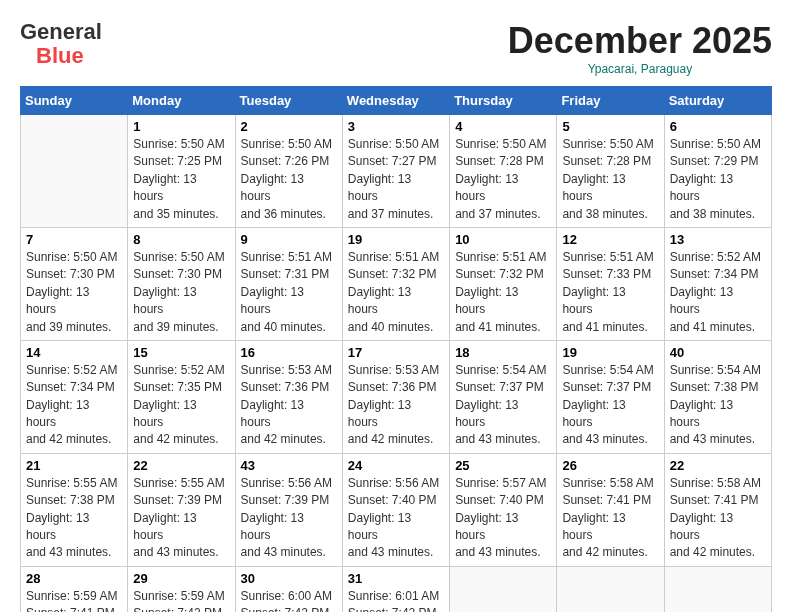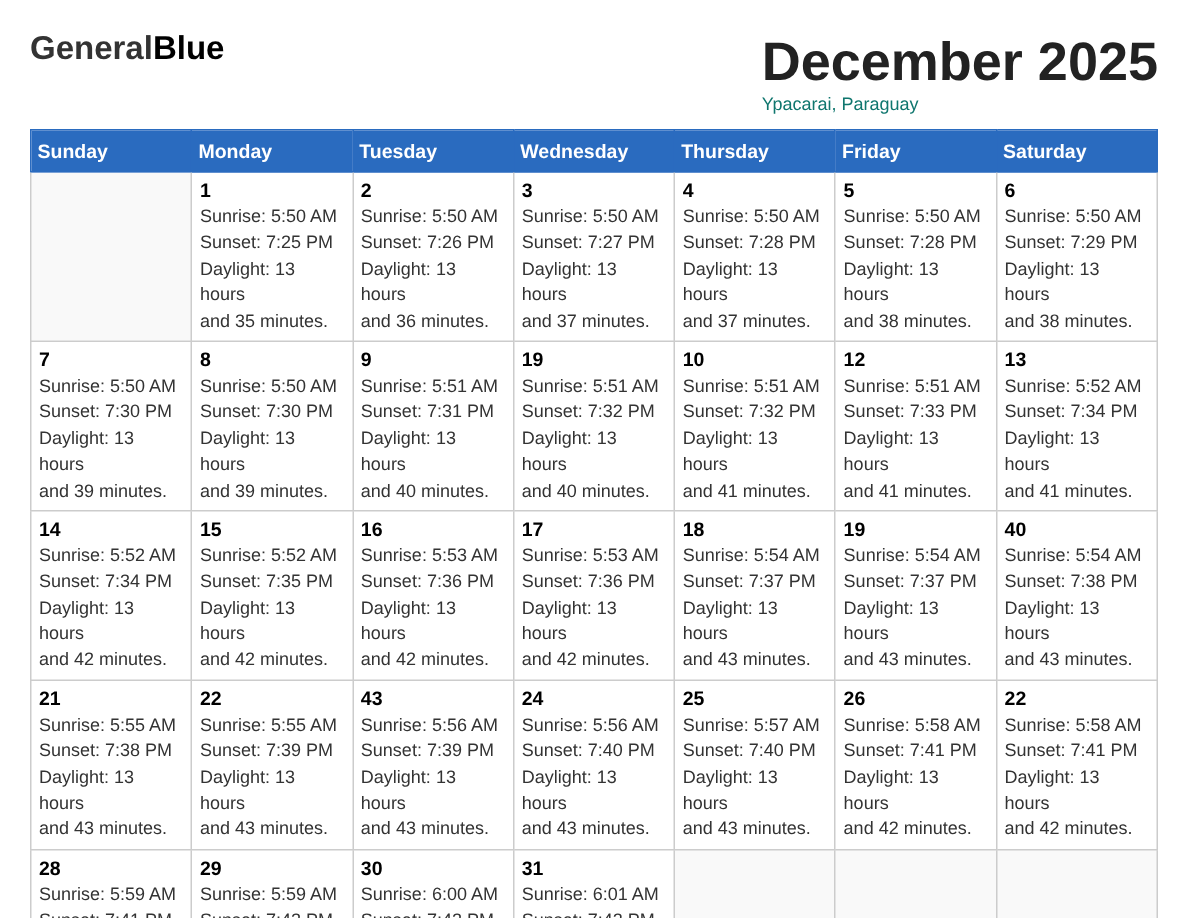--- a/index.html
+++ b/index.html
@@ -15,29 +15,29 @@
       justify-content: space-between;
       align-items: flex-start;
       margin-bottom: 10px;
     }
     .logo {
       display: flex;
       align-items: center;
     }
     .logo-text {
       display: flex;
-      flex-direction: row;
+      flex-direction: column;
       font-size: 22px;
       font-weight: bold;
       line-height: 1.1;
     }
     .logo-text span:first-child { color: #333; }
-    .logo-text span:last-child { color: #000000; }
+    .logo-text span:last-child { color: #ef4444; margin-left: 16px; }
     .title-block {
-      text-align: left;
+      text-align: center;
     }
     .month-title {
       font-size: 36px;
       font-weight: bold;
       color: #222;
     }
     .subtitle {
       font-size: 12px;
       color: #0f766e;
     }

